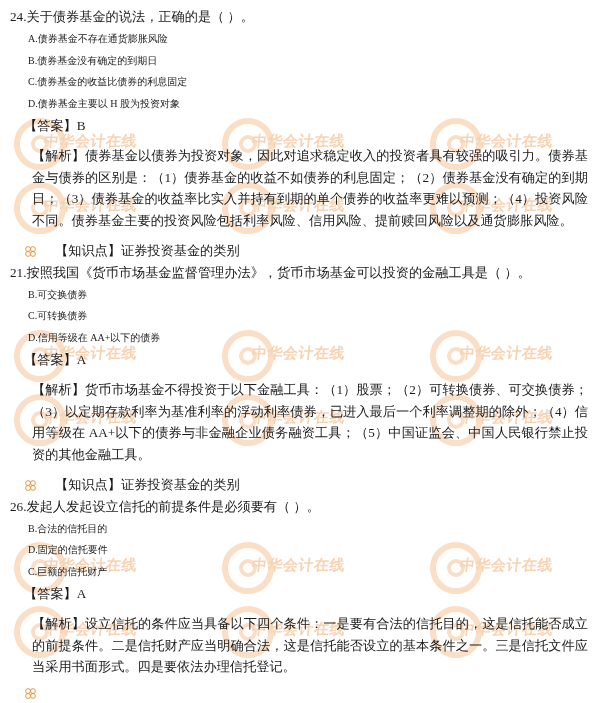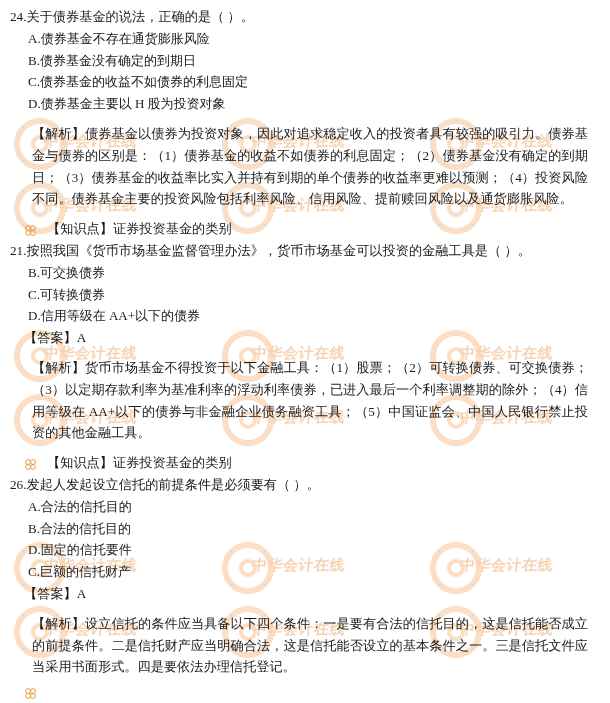--- a/index.html
+++ b/index.html
@@ -25,21 +25,21 @@
   }
   .q-block {
     margin: 0 0 0 0;
   }
   .stem {
     font-size: 13.2px;
     line-height: 21.8px;
     margin: 0;
   }
   .opt {
-    font-size: 13px;
+    font-size: 10px;
     line-height: 21.8px;
     margin: 0;
     padding-left: 18px;
   }
   .ans {
     font-size: 13.2px;
     line-height: 21.8px;
     margin: 0;
     padding-left: 14px;
   }
@@ -54,21 +54,21 @@
   }
   .kp {
     font-size: 13.2px;
     line-height: 21.8px;
     margin: 0;
     padding-left: 14px;
   }
   .kp-row {
     display: flex;
     align-items: center;
-    gap: 10px;
+    gap: 18px;
   }
   .kp-icon {
     display: inline-block;
     width: 13px;
     height: 13px;
     flex: 0 0 auto;
     position: relative;
     top: 1px;
   }
   .kp-icon svg { display: block; }
@@ -197,22 +197,23 @@
       <div class="wtext" style="color: rgb(240, 168, 104);">中华会计在线</div>
     </div>
   </div>
 
 <div class="page">
 
   <div class="q-block">
     <p class="stem">24.关于债券基金的说法，正确的是（     ）。</p>
     <p class="opt">A.债券基金不存在通货膨胀风险</p>
     <p class="opt">B.债券基金没有确定的到期日</p>
-    <p class="opt">C.债券基金的收益不如债券的利息固定</p>
+    <p class="opt">C.债券基金的收益比债券的利息固定</p>
     <p class="opt">D.债券基金主要以 H 股为投资对象</p>
+    <p class="ans">【答案】B</p>
     <p class="para"><span>【解析】</span><span>债券基金以债券为投资对象，因此对追求稳定收入的投资者具有较强的吸引力。债券基金与债券的区别是：（1）债券基金的收益不如债券的利息固定；（2）债券基金没有确定的到期日；（3）债券基金的收益率比实入并持有到期的单个债券的收益率更难以预测；（4）投资风险不同。债券基金主要的投资风险包括利率风险、信用风险、提前赎回风险以及通货膨胀风险。</span></p>
     <div class="kp kp-row">
       <span class="kp-icon">
         <svg viewBox="0 0 16 16" width="13" height="13">
           <circle cx="5" cy="5" r="3" fill="none" stroke="#e8943f" stroke-width="1.2"></circle>
           <circle cx="11" cy="5" r="3" fill="none" stroke="#e8943f" stroke-width="1.2"></circle>
           <circle cx="5" cy="11" r="3" fill="none" stroke="#e8943f" stroke-width="1.2"></circle>
           <circle cx="11" cy="11" r="3" fill="none" stroke="#e8943f" stroke-width="1.2"></circle>
         </svg>
       </span>
@@ -235,21 +236,20 @@
           <circle cx="5" cy="11" r="3" fill="none" stroke="#e8943f" stroke-width="1.2"></circle>
           <circle cx="11" cy="11" r="3" fill="none" stroke="#e8943f" stroke-width="1.2"></circle>
         </svg>
       </span>
       <span>【知识点】证券投资基金的类别</span>
     </div>
   </div>
 
   <div class="q-block">
     <p class="stem">26.发起人发起设立信托的前提条件是必须要有（     ）。</p>
-    <p class="opt">A.合法的信托目的</p>
     <p class="opt">B.合法的信托目的</p>
     <p class="opt">D.固定的信托要件</p>
     <p class="opt">C.巨额的信托财产</p>
     <p class="ans">【答案】A</p>
     <p class="para"><span>【解析】</span><span>设立信托的条件应当具备以下四个条件：一是要有合法的信托目的，这是信托能否成立的前提条件。二是信托财产应当明确合法，这是信托能否设立的基本条件之一。三是信托文件应当采用书面形式。四是要依法办理信托登记。</span></p>
     <div class="kp kp-row">
       <span class="kp-icon">
         <svg viewBox="0 0 16 16" width="13" height="13">
           <circle cx="5" cy="5" r="3" fill="none" stroke="#e8943f" stroke-width="1.2"></circle>
           <circle cx="11" cy="5" r="3" fill="none" stroke="#e8943f" stroke-width="1.2"></circle>

